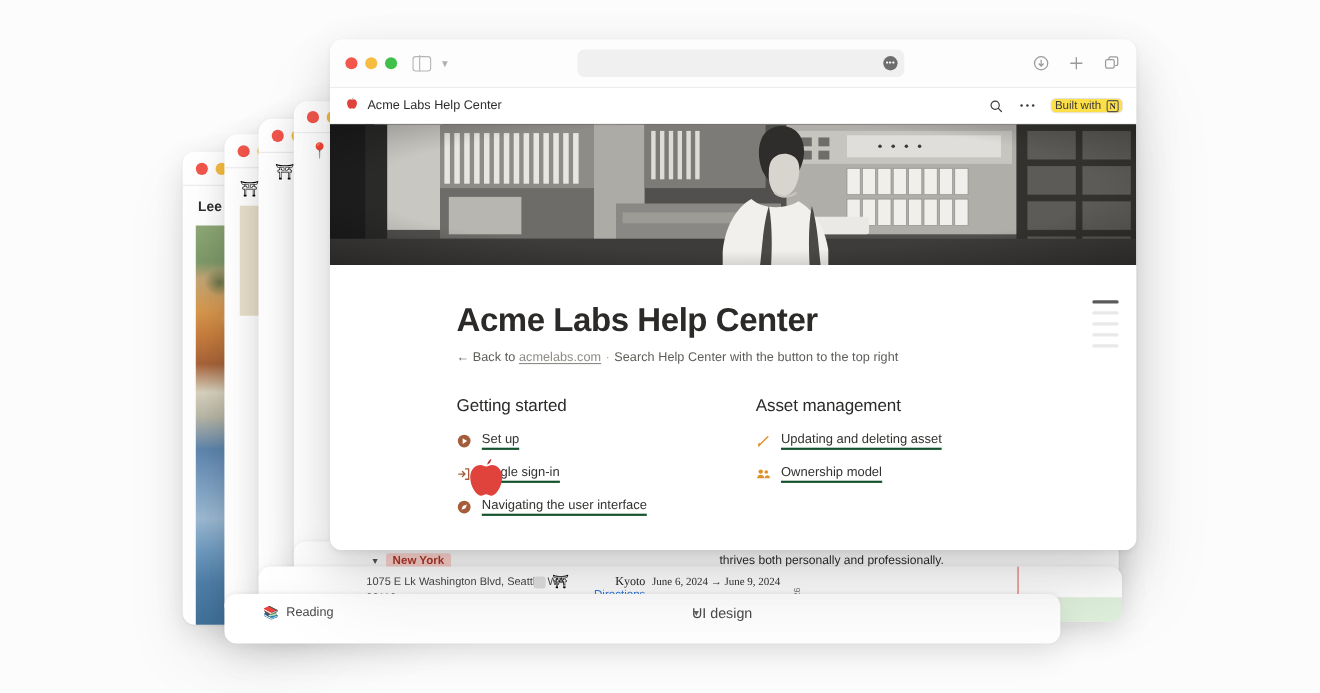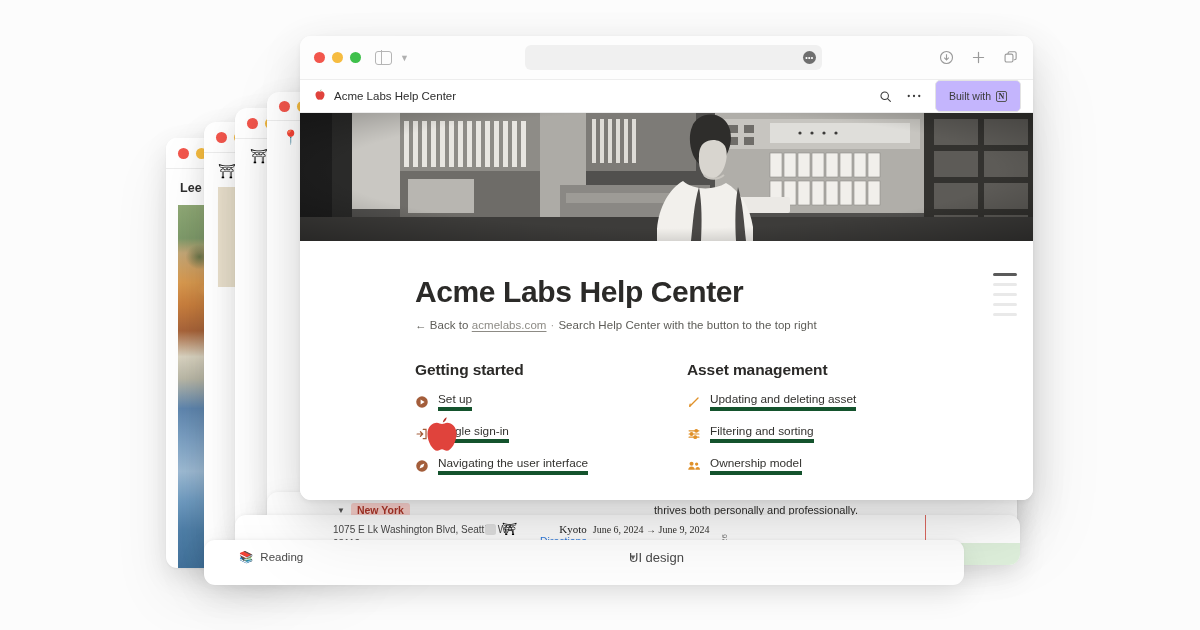--- a/index.html
+++ b/index.html
@@ -79,44 +79,44 @@
   .urldot { width:13px; height:13px; border-radius:50%; background:#6e6e6e; color:#fff;
             font-size:7px; display:flex; align-items:center; justify-content:center; letter-spacing:.3px; }
   .tbar .right { display:flex; align-items:center; gap:15px; color:#9a9a9a; }
   .ic { width:17px; height:17px; display:flex; align-items:center; justify-content:center; }
 
   .sbar { height:33px; background:#fff; display:flex; align-items:center; padding:0 12px 0 14px;
           border-bottom:1px solid #eee; }
   .sbar .brand { display:flex; align-items:center; gap:8px; font-size:11.5px; color:#2e2e2e; }
   .sbar .spacer { flex:1; }
   .sbar .sright { display:flex; align-items:center; gap:12px; }
-  .builtwith { border:1px solid #e3e3e3; border-radius:5px; height:32px; padding:0 13px;
-               display:flex; align-items:center; gap:5px; font-size:10.5px; color:#3b3b3b; background:#c4b5fd; }
+  .builtwith { border:1px solid #e3e3e3; border-radius:5px; height:14px; padding:0 3px;
+               display:flex; align-items:center; gap:5px; font-size:10.5px; color:#3b3b3b; background:#fde047; }
   .nlogo { width:11px; height:11px; border:1px solid #555; border-radius:2px; display:flex;
            align-items:center; justify-content:center; font-size:8px; font-weight:700; color:#333;
            font-family:"Liberation Serif", serif; }
 
   
   .hero { position:relative; height:128px; overflow:hidden;
           background:linear-gradient(160deg,#2b2b2b 0%,#4a4a4a 30%,#6b6b6b 55%,#3a3a3a 100%); }
   .hero-svg { position:absolute; inset:0; width:100%; height:100%; }
 
   .apple { position:absolute; left:122px; top:174px; width:40px; height:42px; z-index:6; }
 
   .content { position:relative; padding:34px 0 0 115px; background:#fff; height:100%; }
   .h1 { font-size:30px; font-weight:700; color:#2b2a28; letter-spacing:-0.4px; line-height:1.1; }
   .sub { margin-top:11px; font-size:11.5px; color:#5d5c57; letter-spacing:.05px; }
   .sub a { color:#8d8b85; text-decoration:underline; text-underline-offset:2px;margin-top:38px; }
   .sub .dot { color:#a6a49e; margin:0 4px; }
 
   .cols { display:flex; margin-top:30px; }
   .col { width:272px; }
-  .h2 { font-size:15.5px; font-weight:700; color:#2b2a28; margin-bottom:13px; letter-spacing:-.1px; }
+  .h2 { font-size:15.5px; font-weight:400; color:#2b2a28; margin-bottom:13px; letter-spacing:-.1px; }
   .link { display:flex; align-items:center; gap:9px; margin-bottom:13px; }
-  .link .lbl { font-size:11.8px; color:#33322f; border-bottom:4px solid #14532d; padding-bottom:1px;text-align:right; }
+  .link .lbl { font-size:11.8px; color:#33322f; border-bottom:2px solid #14532d; padding-bottom:1px;text-align:right; }
   .licon { width:14px; height:14px; flex:0 0 auto; display:flex; align-items:center; justify-content:center; }
 
   .toc { position:absolute; right:16px; top:237px; width:24px; z-index:5; }
   .toc i { display:block; height:3px; border-radius:2px; margin-bottom:7px; background:#e9e9e9; }
   .toc i.on { background:#5a5a5a; }
 
   
   .lay { position:absolute; background:#fff; border-radius:11px;
          box-shadow:0 -1px 3px rgba(0,0,0,.04), 0 10px 30px rgba(0,0,0,.09); overflow:hidden; }
   #layA { left:267px; top:492px; width:750px; height:60px; }
@@ -467,31 +467,20 @@
           <div class="link">
             <span class="licon">
               <svg width="14" height="14" viewBox="0 0 16 16" stroke="#e0912a" stroke-width="1.5" stroke-linecap="round" fill="none">
                 <path d="M3.2 12.8 12.6 3.4"></path>
                   <path d="M3.2 12.8l.4-2.4"></path>
               </svg>
             </span>
             <span class="lbl">Updating and deleting asset</span>
           </div>
 
-          <div class="link">
-            <span class="licon">
-              <svg width="14" height="14" viewBox="0 0 16 16" stroke="#e0912a" stroke-width="1.4" stroke-linecap="round">
-                <path d="M2.4 4.4h11.2M2.4 8h11.2M2.4 11.6h11.2"></path>
-                <circle cx="10.6" cy="4.4" r="1.5" fill="#e0912a"></circle>
-                <circle cx="5.2" cy="8" r="1.5" fill="#e0912a"></circle>
-                <circle cx="9.4" cy="11.6" r="1.5" fill="#e0912a"></circle>
-              </svg>
-            </span>
-            <span class="lbl">Filtering and sorting</span>
-          </div>
 
           <div class="link">
             <span class="licon">
               <svg width="14" height="14" viewBox="0 0 16 16" fill="#e0912a">
                 <circle cx="5.2" cy="5.4" r="2.3"></circle>
                   <circle cx="11" cy="5.8" r="1.9"></circle>
                 <path d="M1.4 12.4c0-2.3 1.7-3.8 3.8-3.8s3.8 1.5 3.8 3.8z"></path>
                 <path d="M9.4 12.4c0-1.9 1.2-3.2 2.9-3.2 1.5 0 2.5 1.1 2.5 3.2z"></path>
               </svg>
             </span>

